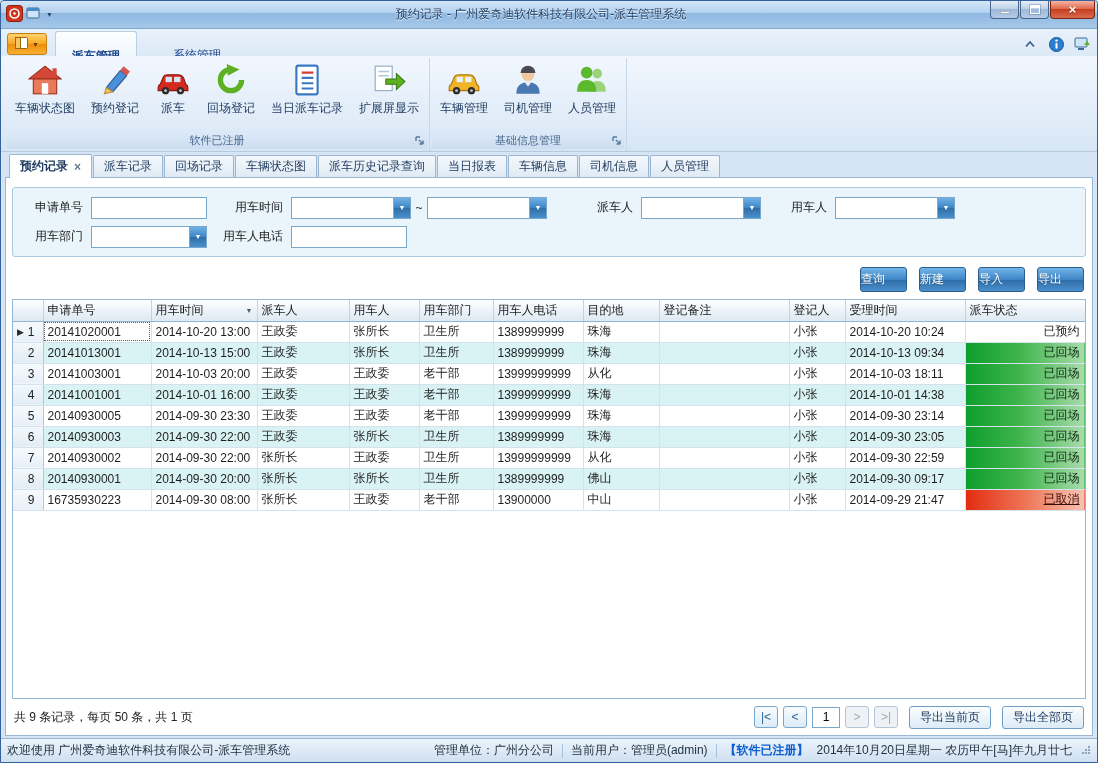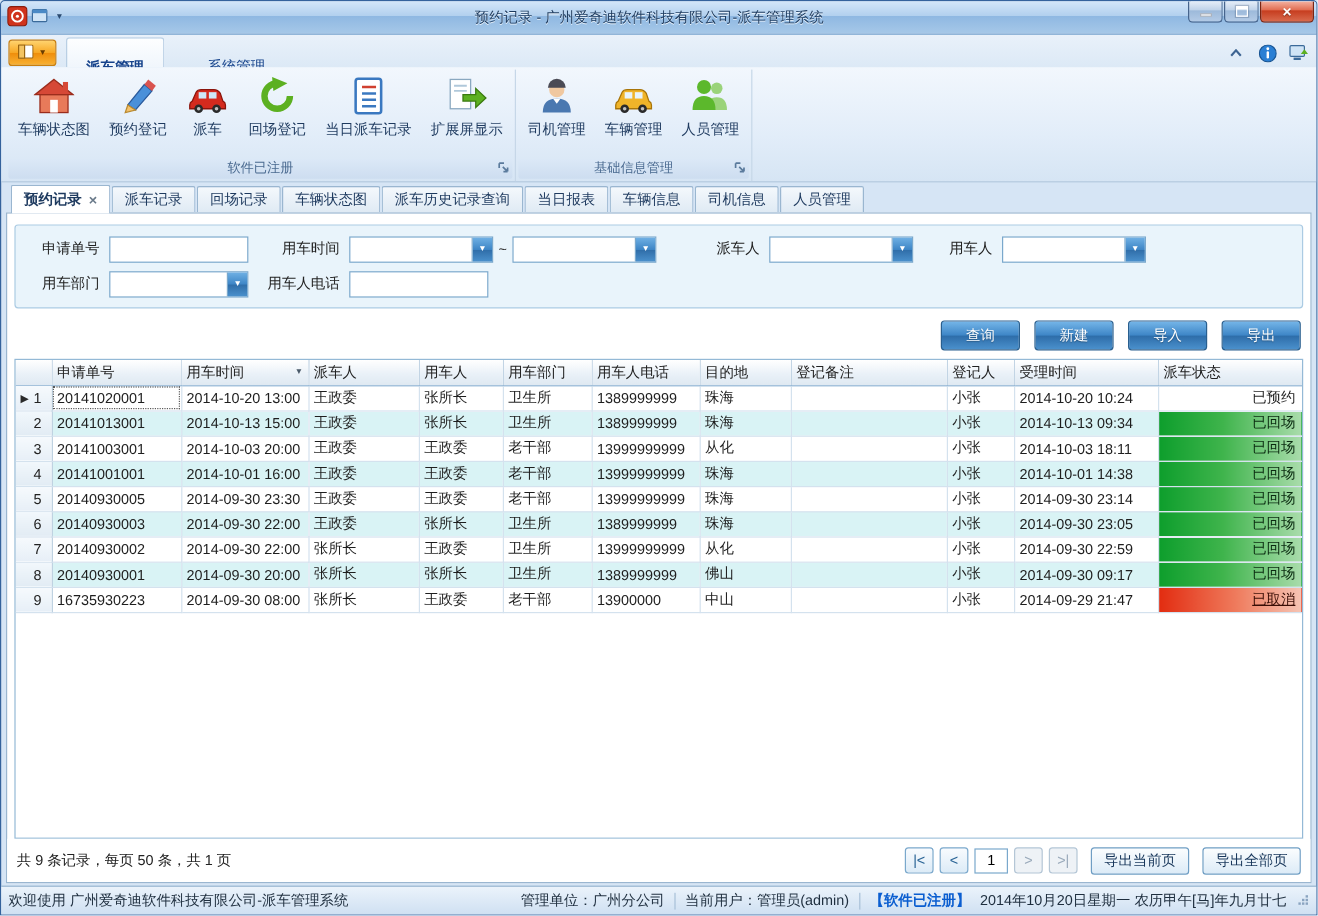--- a/index.html
+++ b/index.html
@@ -107,21 +107,21 @@
   .dd { width:120px; height:22px; border:1px solid #7aa8cc; background:#fff; display:flex; }
   .dd.w116 { width:116px; }
   .dd .ddval { flex:1; }
   .ddbtn {
     width:17px; display:flex; align-items:center; justify-content:center; font-size:7px; color:#fff;
     background:linear-gradient(#6fb0e4,#3d85c6 50%,#2f6da8 51%,#4a90cc); border-left:1px solid #7aa8cc;
   }
   .fsep { width:16px; text-align:center; color:#333; }
   .actions { display:flex; justify-content:flex-end; gap:12px; margin:10px 8px 0; }
   .btn-primary {
-    width:66px; height:25px; line-height:23px; text-align:center; color:#fff;
+    width:47px; height:25px; line-height:23px; color:#fff;
     background:linear-gradient(#74b5e8,#3d85c6 50%,#2d6ca8 51%,#4a90cc);
     border:1px solid #295f8f; border-radius:3px; text-shadow:0 1px 1px rgba(0,0,0,.3);
   }
   
   .gridwrap { flex:1 1 auto; min-height:0; margin:7px 6px 0; border:1px solid #94b9d6; background:#fff; overflow:hidden; }
   table { border-collapse:collapse; table-layout:fixed; width:100%; }
   th, td { height:21px; padding:0 4px; white-space:nowrap; overflow:hidden; }
   thead th {
     background:linear-gradient(#ffffff,#eaf1f8 55%,#dfe9f2);
     border-right:1px solid #c2d4e4; border-bottom:1px solid #8fb4d4;
@@ -308,41 +308,41 @@
         <div class="rgroupbar"><span>软件已注册</span><span class="rlauncher"><svg width="11" height="11" viewBox="0 0 11 11">
               <path d="M2 2 H6 M2 2 V6" stroke="#5a7a9c" stroke-width="1.4" fill="none"></path>
               <path d="M5 5 L9 9 M9 9 V5.5 M9 9 H5.5" stroke="#5a7a9c" stroke-width="1.4" fill="none"></path>
             </svg></span></div>
       </div>
       <div class="rgroup">
         <div class="ritems">
           <div class="ritem">
             <span class="ricon">
               <svg width="34" height="34" viewBox="0 0 32 32">
-                <circle cx="16" cy="11" r="6" fill="#f0c8a0"></circle>
-                <path d="M9 9.5 a7 7 0 0 1 14 0 Z" fill="#4a4a55"></path>
-                <path d="M5 29 Q5 18 16 18 Q27 18 27 29 Z" fill="#4a78b0"></path>
-                <path d="M13 18 L16 22 L19 18" fill="#fff"></path>
-              </svg>
-            </span>
-            <span class="rlabel">司机管理</span>
-          </div>
-          <div class="ritem">
-            <span class="ricon">
-              <svg width="34" height="34" viewBox="0 0 32 32">
                 <path d="M4 20 L7 13 Q8 11 11 11 H21 Q24 11 26 14 L28 20 Q30 21 30 23 V26 H2 V23 Q2 21 4 20 Z" fill="#f0b429" stroke="#a87408"></path>
                 <rect x="9" y="13" width="6" height="5" fill="#e8f4fc"></rect>
                 <rect x="17" y="13" width="6" height="5" fill="#e8f4fc"></rect>
                 <circle cx="9" cy="26" r="3.4" fill="#2a2a2a"></circle>
                 <circle cx="23" cy="26" r="3.4" fill="#2a2a2a"></circle>
                 <circle cx="9" cy="26" r="1.4" fill="#c0c0c0"></circle>
                 <circle cx="23" cy="26" r="1.4" fill="#c0c0c0"></circle>
               </svg>
             </span>
             <span class="rlabel">车辆管理</span>
+          </div>
+          <div class="ritem">
+            <span class="ricon">
+              <svg width="34" height="34" viewBox="0 0 32 32">
+                <circle cx="16" cy="11" r="6" fill="#f0c8a0"></circle>
+                <path d="M9 9.5 a7 7 0 0 1 14 0 Z" fill="#4a4a55"></path>
+                <path d="M5 29 Q5 18 16 18 Q27 18 27 29 Z" fill="#4a78b0"></path>
+                <path d="M13 18 L16 22 L19 18" fill="#fff"></path>
+              </svg>
+            </span>
+            <span class="rlabel">司机管理</span>
           </div>
           <div class="ritem">
             <span class="ricon">
               <svg width="34" height="34" viewBox="0 0 32 32">
                 <circle cx="21" cy="10" r="4.5" fill="#9ad37a"></circle>
                 <path d="M13 27 Q13 17 21 17 Q29 17 29 27 Z" fill="#9ad37a"></path>
                 <circle cx="11" cy="9" r="5.5" fill="#5cb82c"></circle>
                 <path d="M2 27 Q2 16 11 16 Q20 16 20 27 Z" fill="#5cb82c"></path>
               </svg>
             </span>

